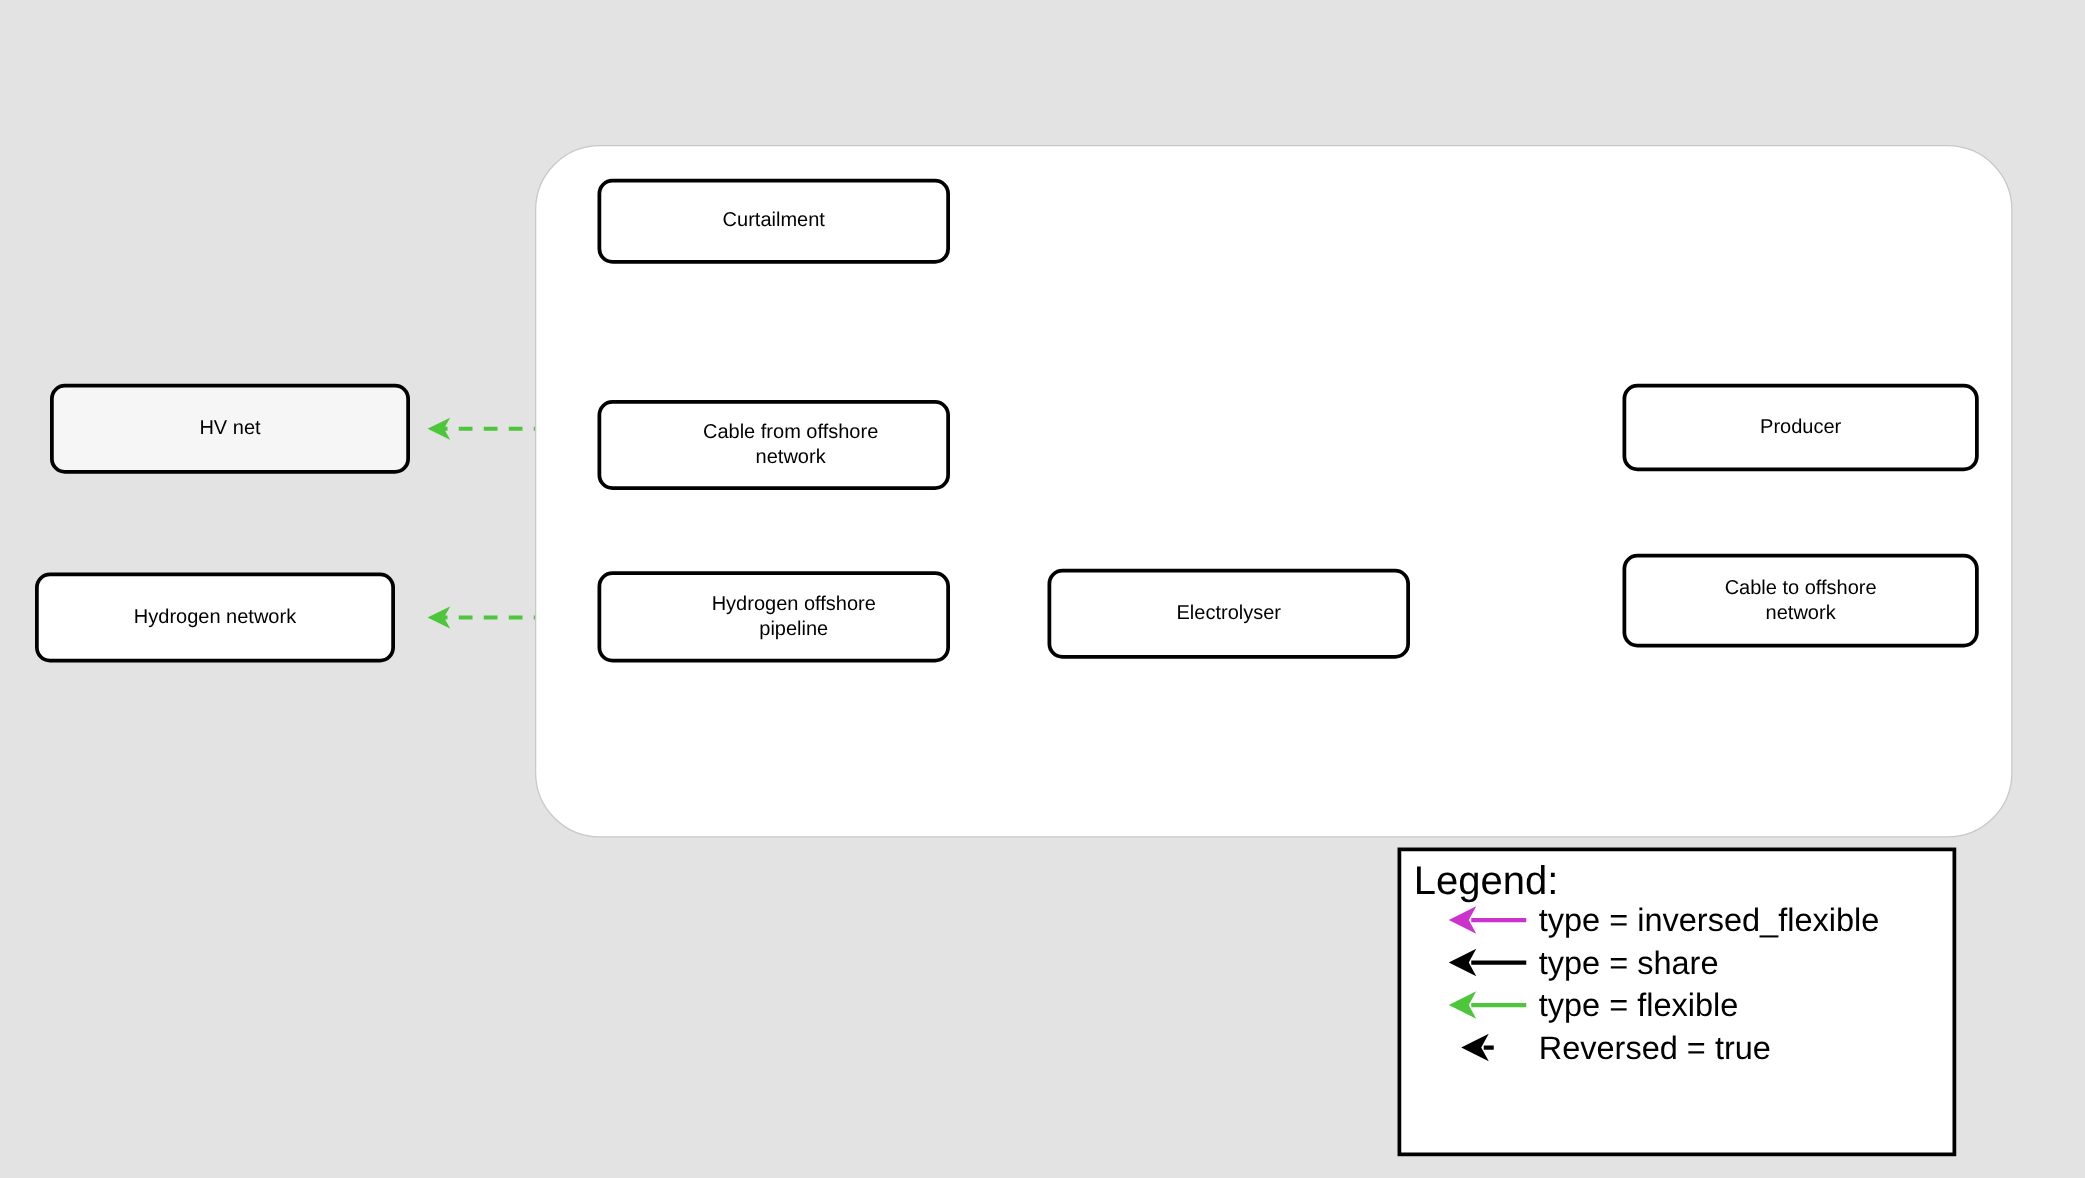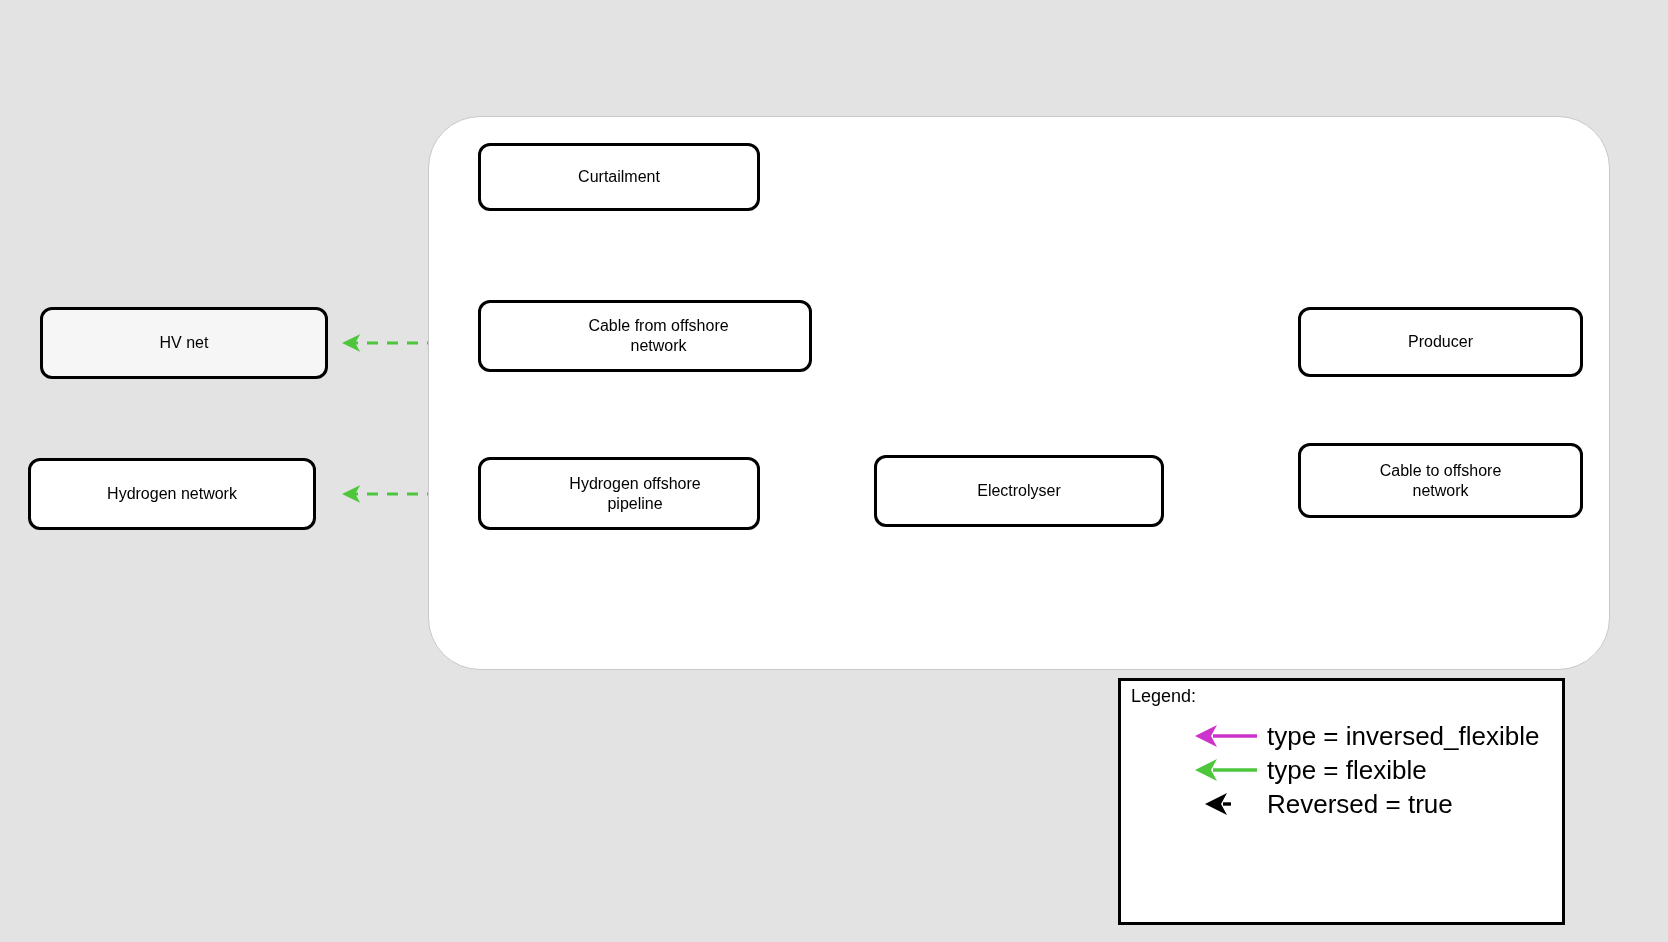--- a/index.html
+++ b/index.html
@@ -39,48 +39,47 @@
     font-size:16px;
     line-height:1.22;
     padding:2px 8px;
     white-space:pre-line;
   }
   .node.shaded{background:#f6f6f6;}
 
   #node-hv-net            {left:40px;  top:307px; width:288px; height:72px;}
   #node-hydrogen-network  {left:28px;  top:458px; width:288px; height:72px;}
   #node-curtailment       {left:478px; top:143px; width:282px; height:68px;}
-  #node-cable-from        {left:478px; top:300px; width:334px; height:72px;padding-left:35px;}
+  #node-cable-from        {left:478px; top:320px; width:282px; height:72px;padding-left:35px;}
   #node-hydrogen-pipeline {left:478px; top:457px; width:282px; height:73px;padding-left:40px;}
-  #node-electrolyser      {left:874px; top:455px; width:290px; height:72px;}
+  #node-electrolyser      {left:838px; top:455px; width:290px; height:72px;}
   #node-producer          {left:1298px;top:307px; width:285px; height:70px;}
   #node-cable-to          {left:1298px;top:443px; width:285px; height:75px;}
 
   
   .legend-box{
     position:absolute;
     left:1118px;top:678px;
     width:447px;height:247px;
     background:#ffffff;
     border:3px solid #000000;
     box-sizing:border-box;
   }
   .legend-title{
     position:absolute;left:10px;top:5px;
-    font-size:18px;color:#000;
+    font-size:32px;color:#000;
   }
   .legend-rows{
     position:absolute;left:0;top:38px;width:100%;
   }
   .legend-row{
     position:relative;
     height:34px;
     display:flex;
     align-items:center;
-    margin-left:36px;
   }
   .legend-swatch{
     position:relative;
     width:110px;height:34px;
     flex:0 0 110px;
   }
   .legend-label{
     font-size:26px;color:#000;
     white-space:nowrap;
   }
@@ -147,20 +146,27 @@
     <div class="legend-rows" id="legend-rows">
         <div class="legend-row">
           <div class="legend-swatch"><svg width="110" height="34" viewBox="0 0 110 34">
               <path d="M 38 17 L 60 6 L 54 17 L 60 28 Z" fill="#cc33cc"></path>
               <line x1="56" y1="17" x2="100" y2="17" stroke="#cc33cc" stroke-width="3.4"></line>
             </svg></div>
           <div class="legend-label">type = inversed_flexible</div>
         </div>
         <div class="legend-row">
           <div class="legend-swatch"><svg width="110" height="34" viewBox="0 0 110 34">
+              <path d="M 38 17 L 60 6 L 54 17 L 60 28 Z" fill="#000000"></path>
+              <line x1="56" y1="17" x2="100" y2="17" stroke="#000000" stroke-width="3.4"></line>
+            </svg></div>
+          <div class="legend-label">type = share</div>
+        </div>
+        <div class="legend-row">
+          <div class="legend-swatch"><svg width="110" height="34" viewBox="0 0 110 34">
               <path d="M 38 17 L 60 6 L 54 17 L 60 28 Z" fill="#4dc63c"></path>
               <line x1="56" y1="17" x2="100" y2="17" stroke="#4dc63c" stroke-width="3.4"></line>
             </svg></div>
           <div class="legend-label">type = flexible</div>
         </div>
         <div class="legend-row">
           <div class="legend-swatch"><svg width="110" height="34" viewBox="0 0 110 34">
               <path d="M 48 17 L 70 6 L 64 17 L 70 28 Z" fill="#000000"></path>
               <line x1="66" y1="17" x2="76" y2="17" stroke="#000000" stroke-width="3.4" stroke-dasharray="8 7"></line>
             </svg></div>

